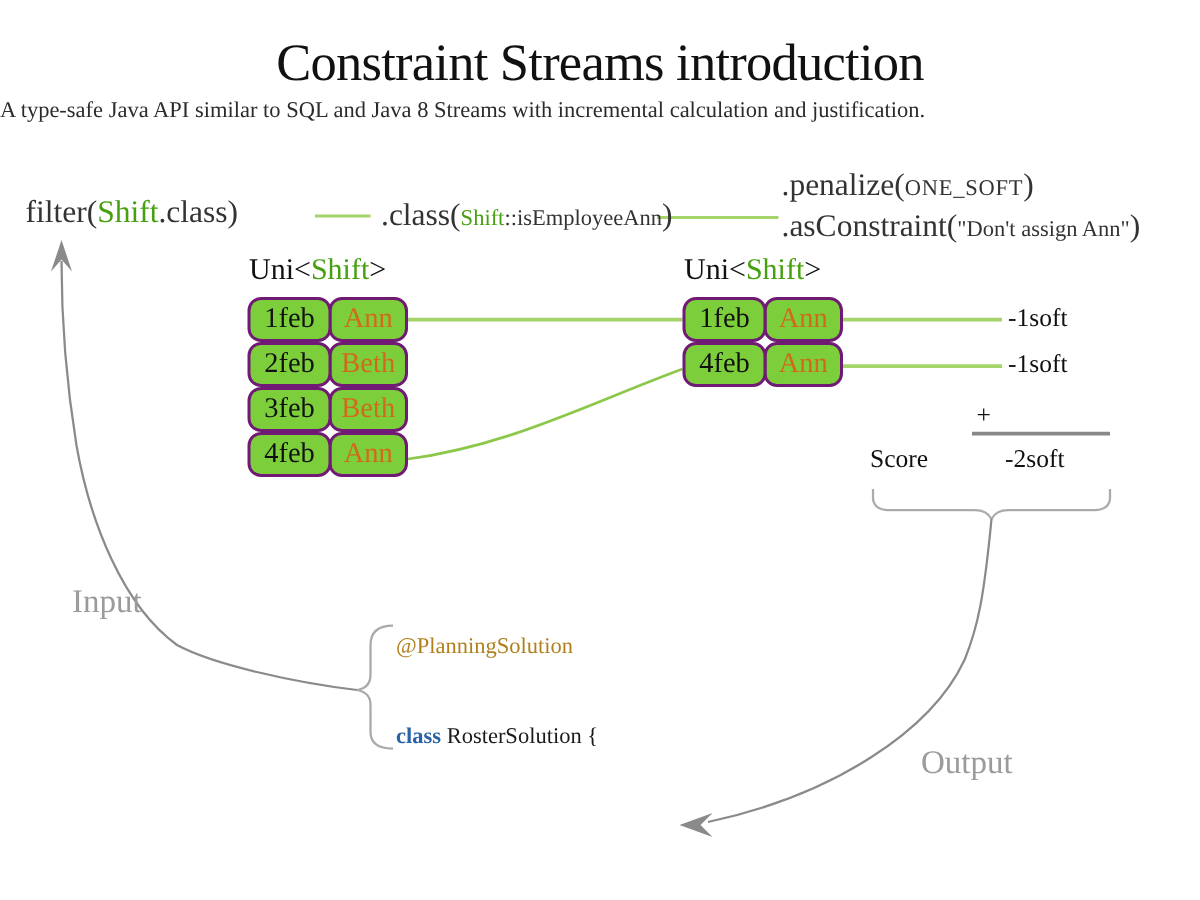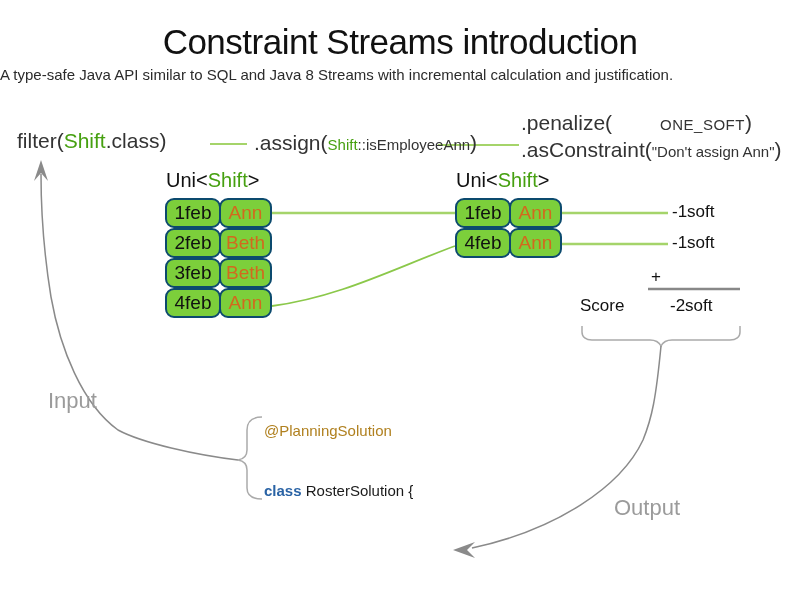--- a/index.html
+++ b/index.html
@@ -1,34 +1,34 @@
 <!DOCTYPE html>
 <html><head>
 <meta charset="utf-8">
 <style>
   html,body{margin:0;padding:0;background:#fff;}
   #canvas{
     position:relative;width:796px;height:600px;background:#ffffff;overflow:hidden;
-    font-family:Liberation Sans, sans-serif;color:#1a1a1a;
+    font-family:Liberation Serif, serif;color:#1a1a1a;
   }
   .abs{position:absolute;}
   
   .title{width:800px;text-align:center;top:22px;left:0;font-size:35px;letter-spacing:-0.5px;color:#111;}
   .subtitle{width:800px;top:66px;left:0;font-size:15px;color:#2b2b2b;}
   
   .pline{font-size:21px;color:#333;white-space:nowrap;}
   .pline .small{font-size:15px;}
   .green-txt{color:#46a010;}
-  .caps{letter-spacing:0.5px;margin-left:48px;}
+  .caps{letter-spacing:0.5px;}
   
   .uni-label{font-size:20px;color:#111;white-space:nowrap;}
   .stream-row{position:relative;width:107px;height:30px;}
   .cell{
     position:absolute;top:0;height:30px;box-sizing:border-box;
-    background:#7ccf3b;border:2px solid #0c4a6e;border-radius:9px;
+    background:#7ccf3b;border:2px solid #701a75;border-radius:9px;
     display:flex;align-items:center;justify-content:center;
     font-size:19px;
   }
   .cell.date{left:0;width:56px;z-index:2;color:#111;}
   .cell.name{left:54px;width:53px;z-index:1;color:#d2691e;}
   
   .score-txt{font-size:17px;color:#111;white-space:nowrap;}
   
   .flow-label{font-size:22px;color:#9b9b9b;}
   
@@ -65,21 +65,21 @@
 
     <path d="M238,460 C196,455 142,443 118,430 C82,404 60,348 51,297 C44,254 41,208 41,174" stroke="#8a8a8a" stroke-width="1.5" fill="none"></path>
     <polygon points="41,160 34,181 41,173 48,181" fill="#8a8a8a"></polygon>
   </svg>
 
   <div class="abs title">Constraint Streams introduction</div>
   <div class="abs subtitle">A type-safe Java API similar to SQL and Java 8 Streams with incremental calculation and justification.</div>
 
   <div class="abs pline" style="left:17px;top:129px;"><span>filter(</span><span class="green-txt">Shift</span><span>.class)</span></div>
 
-  <div class="abs pline" style="left:254px;top:131px;"><span>.assign(</span><span class="small green-txt">Shift</span><span class="small">::isEmployeeAnn</span><span>)</span></div>
+  <div class="abs pline" style="left:254px;top:131px;"><span>.class(</span><span class="small green-txt">Shift</span><span class="small">::isEmployeeAnn</span><span>)</span></div>
 
   <div class="abs pline" style="left:521px;top:111px;"><span>.penalize(</span><span class="small caps">ONE_SOFT</span><span>)</span></div>
 
   <div class="abs pline" style="left:521px;top:138px;"><span>.asConstraint(</span><span class="small">"Don't assign Ann"</span><span>)</span></div>
 
   <div class="abs uni-label" style="left:166px;top:169px;"><span>Uni&lt;</span><span class="green-txt">Shift</span><span>&gt;</span></div>
 
   <div class="abs" style="left:165px;top:198px;">
     <div class="stream-row">
       <div class="cell name">Ann</div>

